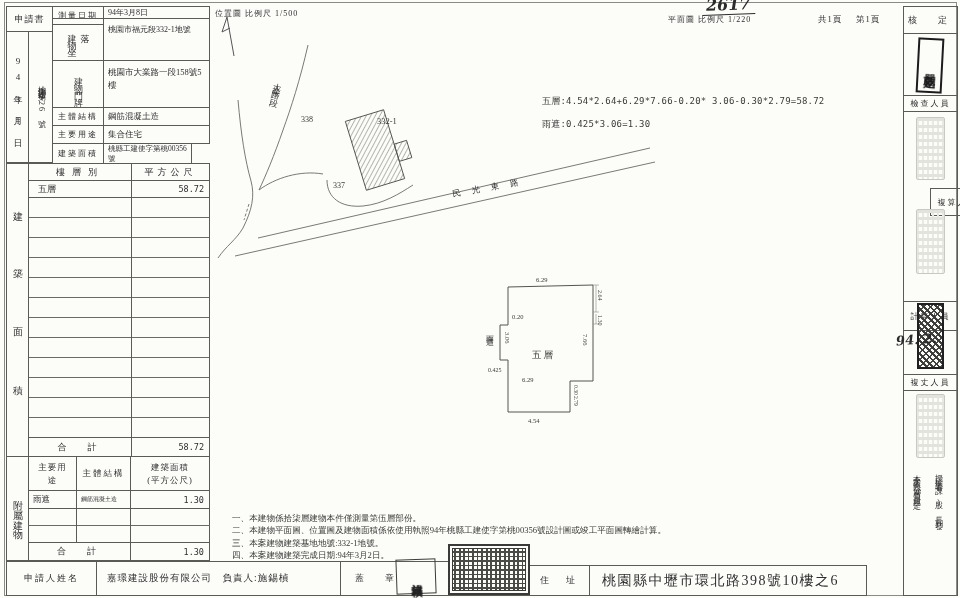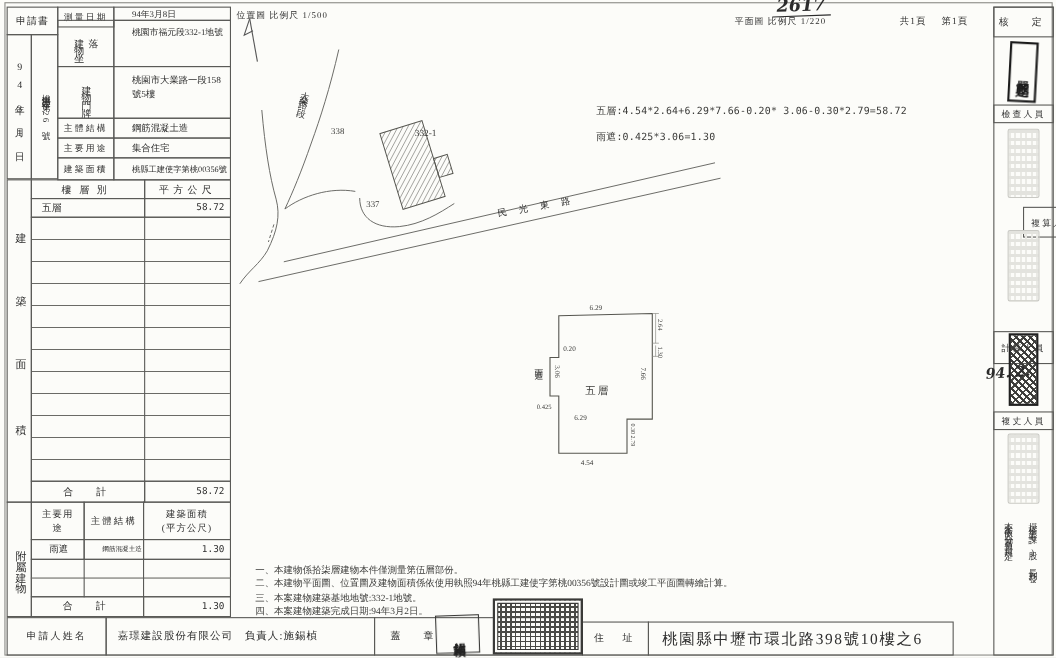--- a/index.html
+++ b/index.html
@@ -1,21 +1,21 @@
 <!DOCTYPE html>
 <html><head>
 <meta charset="utf-8">
 <style>
   html,body{margin:0;padding:0;background:#e8e8e4;}
   .page{position:relative;width:960px;height:598px;background:#fcfcf9;overflow:hidden;
         font-family:"Liberation Serif","DejaVu Serif",serif;color:#2e2e2e;}
   .sheet-border{position:absolute;left:4px;top:2px;right:3px;bottom:2px;border:1px solid #8a8a86;}
   .cell{position:absolute;border:1px solid #5a5a57;box-sizing:border-box;display:flex;
         align-items:center;justify-content:center;font-size:9px;letter-spacing:1px;background:transparent;}
-  .val{justify-content:flex-start;padding-left:16px;letter-spacing:0;}
+  .val{justify-content:flex-start;padding-left:4px;letter-spacing:0;}
   .num{justify-content:flex-end;padding-right:5px;letter-spacing:0;font-family:"DejaVu Sans Mono",monospace;font-size:8.5px;}
   .vtext{writing-mode:vertical-rl;text-orientation:upright;}
   .vmixed{writing-mode:vertical-rl;}
   .lbl2x2{writing-mode:vertical-lr;text-orientation:upright;letter-spacing:7px;padding:8px 0;}
   .noborder{border:none;}
   .empty-rows{position:absolute;box-sizing:border-box;border:1px solid #5a5a57;
         background:repeating-linear-gradient(to bottom,transparent 0 19px,#6a6a66 19px 20px);}
   .vdivider{position:absolute;width:1px;background:#5a5a57;}
   .hline{position:absolute;height:1px;background:#6a6a66;}
   .floatlbl{position:absolute;font-size:8.5px;letter-spacing:1px;white-space:nowrap;}
@@ -63,21 +63,21 @@
   <div class="cell lbl2x2" style="left:52px;top:60px;width:52px;height:48px;">建物門牌</div>
   <div class="cell val" style="left:103px;top:60px;width:107px;height:48px;align-items:flex-start;padding-top:5px;font-size:8.5px;white-space:normal;line-height:13px;">桃園市大業路一段158號5樓</div>
 
   <div class="cell" style="left:52px;top:107px;width:52px;height:19px;font-size:8px;letter-spacing:2px;">主體結構</div>
   <div class="cell val" style="left:103px;top:107px;width:107px;height:19px;font-size:8.5px;">鋼筋混凝土造</div>
 
   <div class="cell" style="left:52px;top:125px;width:52px;height:19px;font-size:8px;letter-spacing:2px;">主要用途</div>
   <div class="cell val" style="left:103px;top:125px;width:107px;height:19px;font-size:8.5px;">集合住宅</div>
 
   <div class="cell" style="left:52px;top:143px;width:52px;height:21px;font-size:8px;letter-spacing:2px;">建築面積</div>
-  <div class="cell val" style="left:103px;top:143px;width:107px;height:21px;font-size:7.5px;">桃縣工建使字第桃00356號</div>
+  <div class="cell val" style="left:103px;top:143px;width:89px;height:21px;font-size:7.5px;">桃縣工建使字第桃00356號</div>
 
   <div class="cell vtext" style="left:6px;top:163px;width:23px;height:294px;letter-spacing:58px;padding-top:18px;font-size:10px;">建築面積</div>
   <div class="cell" style="left:28px;top:163px;width:104px;height:18px;letter-spacing:7px;text-align:right;">樓層別</div>
   <div class="cell" style="left:131px;top:163px;width:79px;height:18px;letter-spacing:4px;">平方公尺</div>
   <div class="cell val" style="left:28px;top:180px;width:104px;height:18px;padding-left:9px;">五層</div>
   <div class="cell num" style="left:131px;top:180px;width:79px;height:18px;">58.72</div>
   <div class="empty-rows" style="left:28px;top:197px;width:182px;height:241px;"></div>
   <div class="vdivider" style="left:131px;top:197px;height:241px;"></div>
   <div class="cell" style="left:28px;top:437px;width:104px;height:20px;letter-spacing:6px;">合　計</div>
   <div class="cell num" style="left:131px;top:437px;width:79px;height:20px;">58.72</div>

